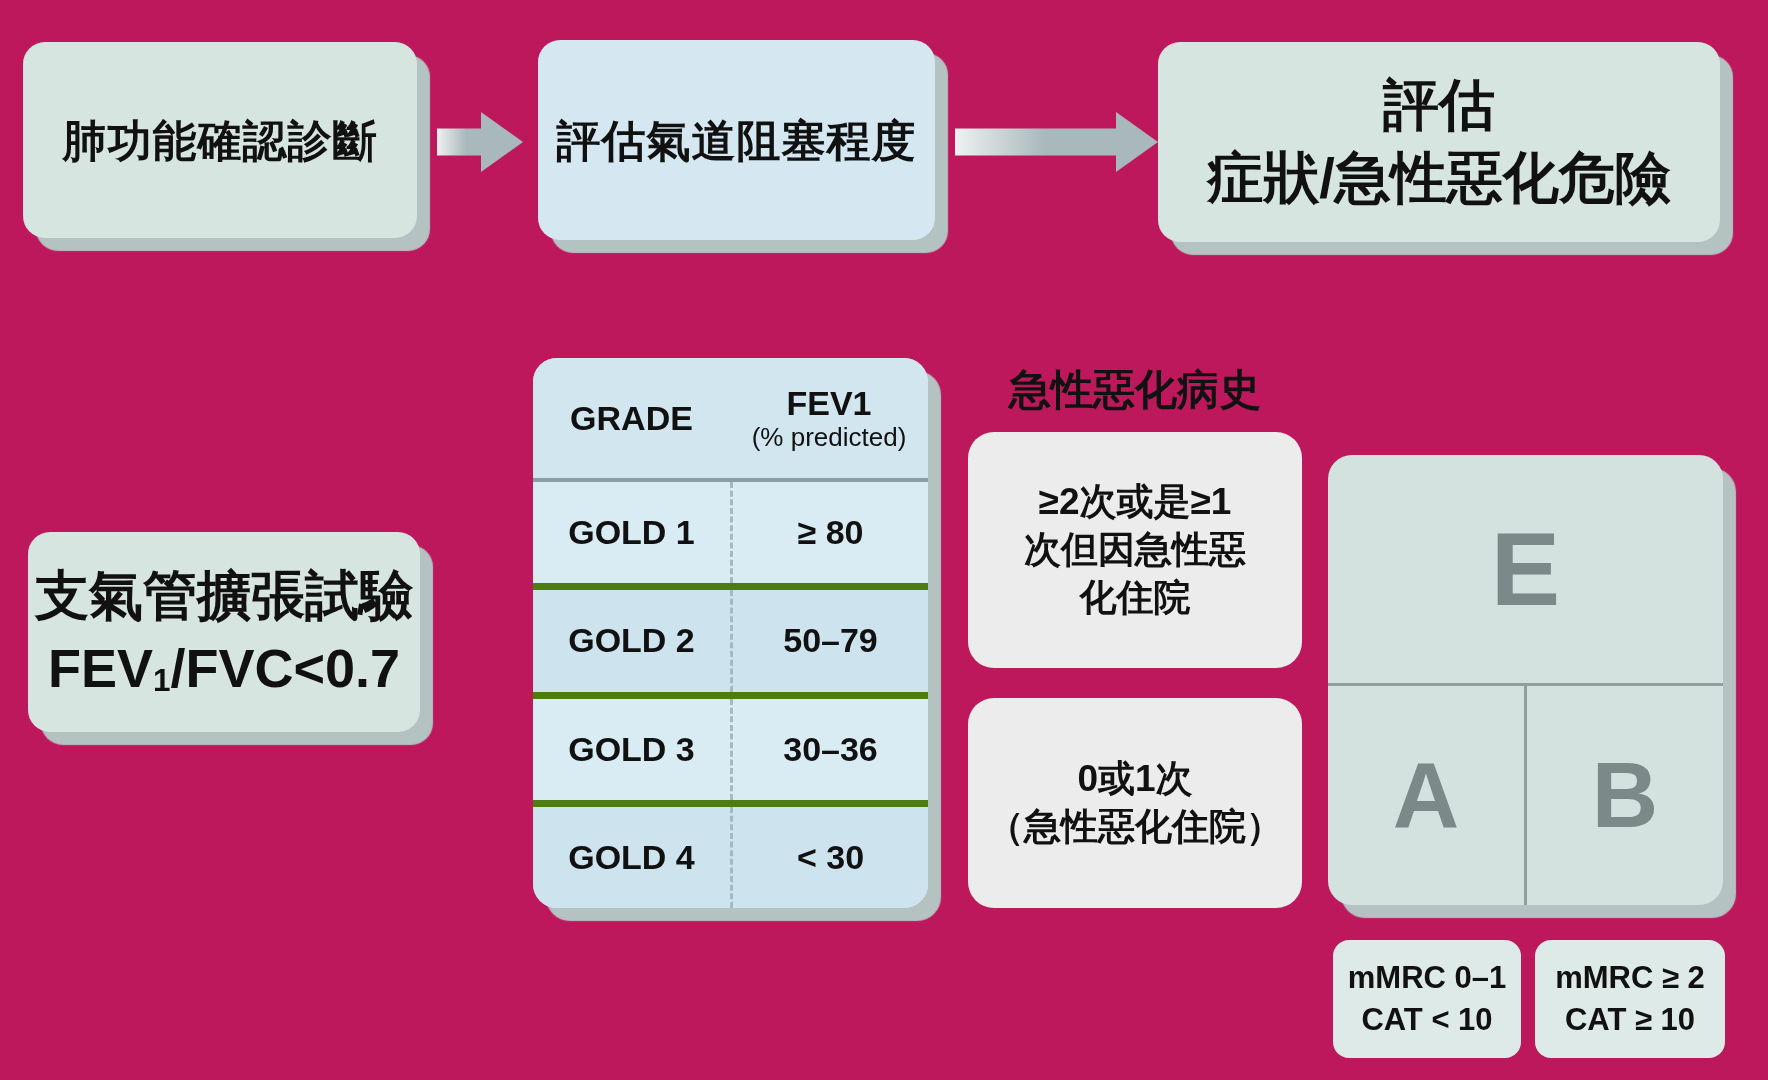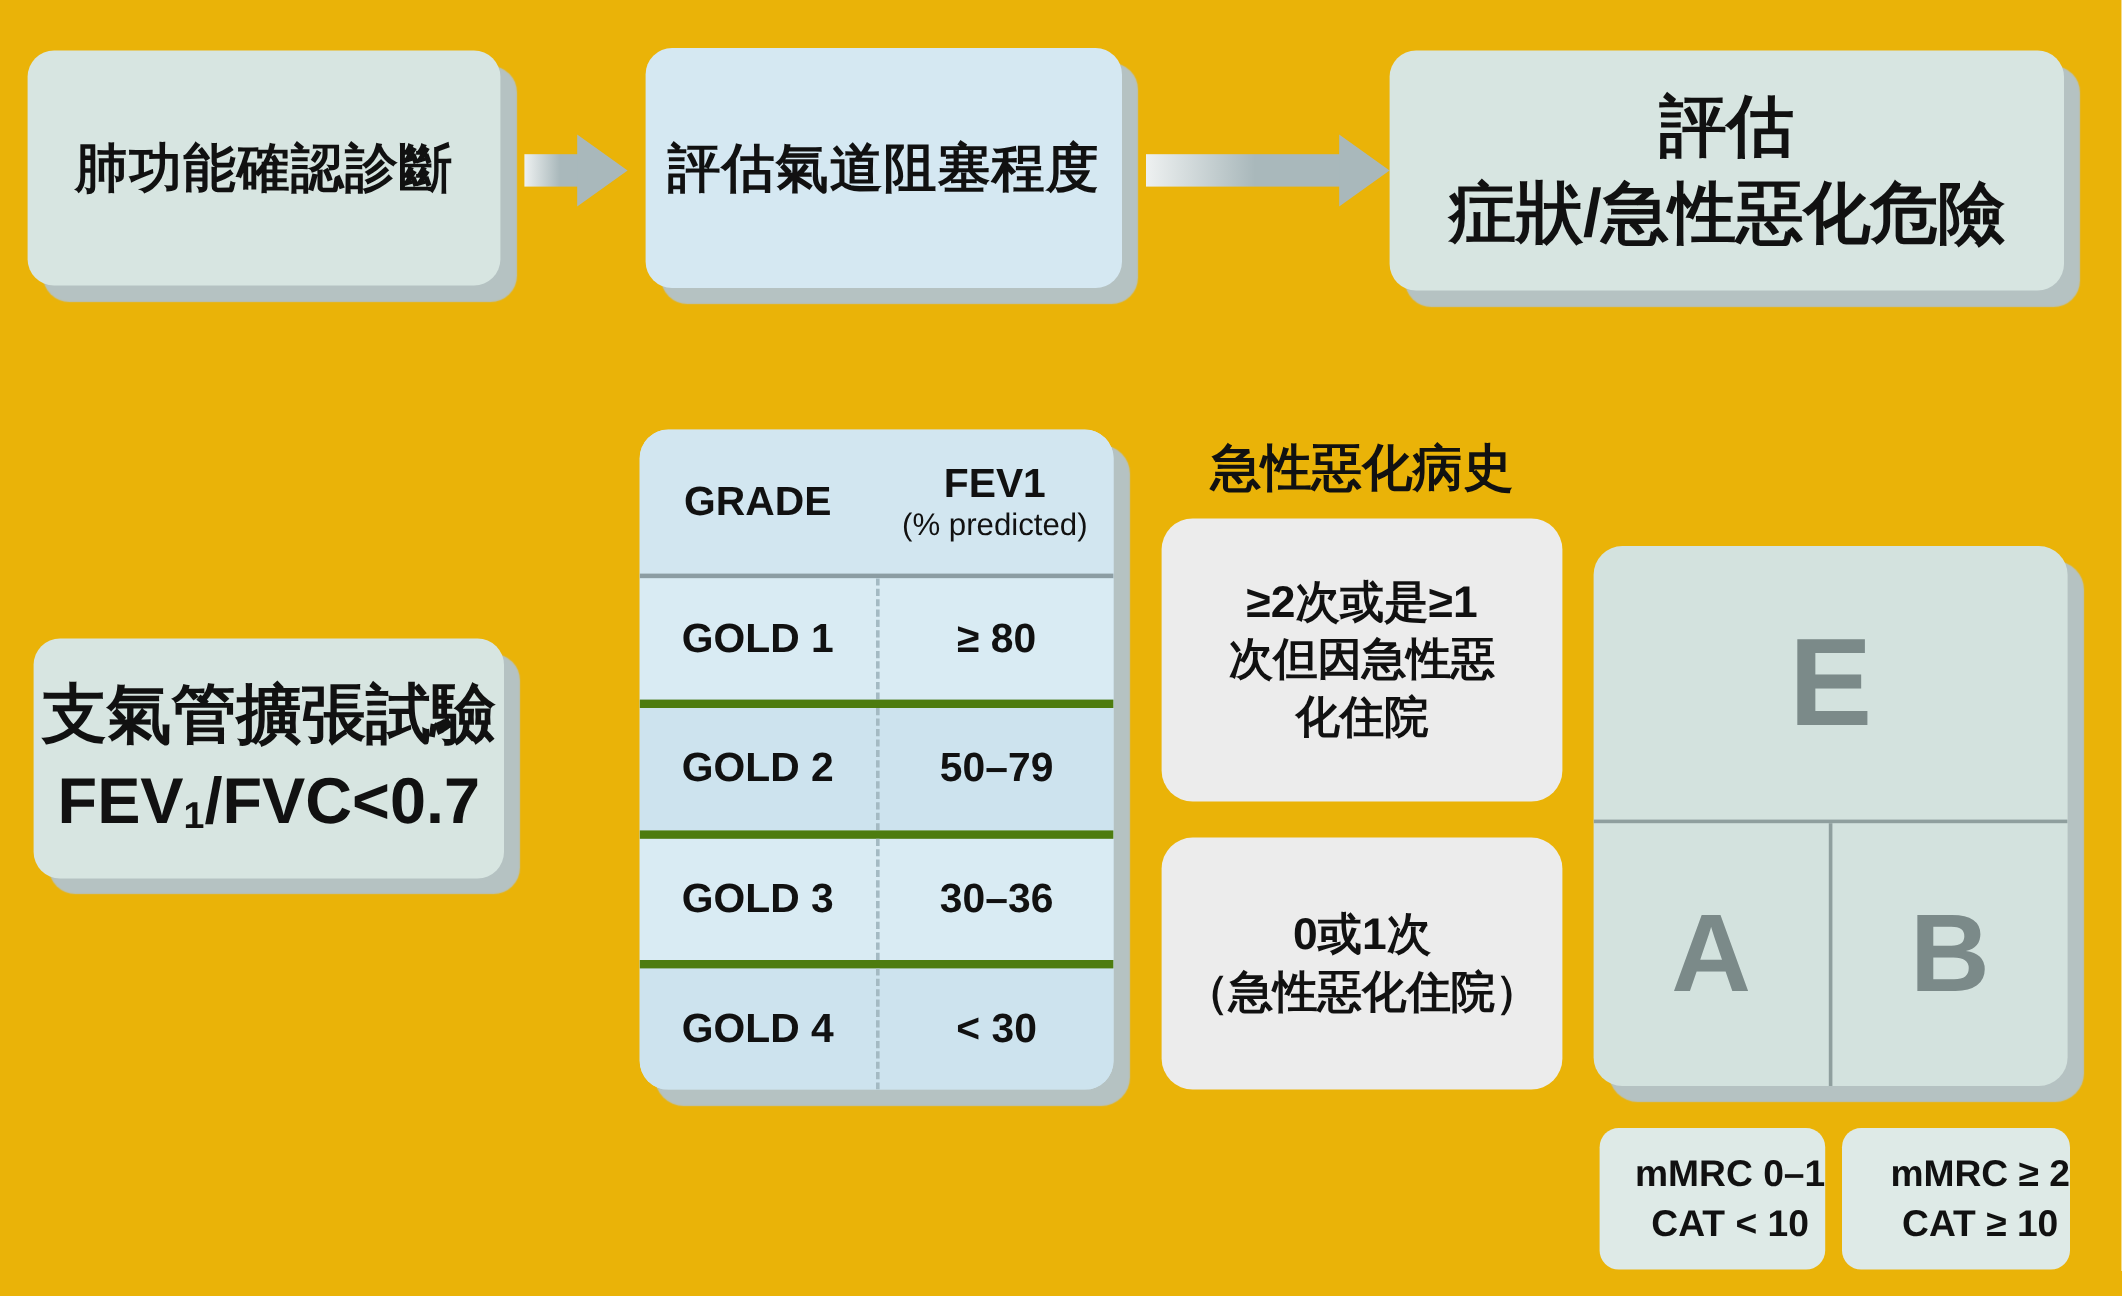--- a/index.html
+++ b/index.html
@@ -1,31 +1,31 @@
 <!DOCTYPE html>
 <html><head>
 <meta charset="utf-8">
 <style>
   html,body{margin:0;padding:0;background:#ffffff;}
   #stage{
-    position:relative;width:1768px;height:1080px;background:#eab308;
+    position:relative;width:1768px;height:1080px;background:#be185d;
     font-family:"Liberation Sans","DejaVu Sans",sans-serif;color:#111;
     overflow:hidden;
   }
   .box{position:absolute;display:flex;align-items:center;justify-content:center;
     text-align:center;font-weight:bold;border-radius:22px;}
   .shadowed{box-shadow:13px 13px 1px #b5c2c2;}
   .sage{background:#d7e5e1;}
   .blue{background:#d5e8f2;}
   .grayfill{background:#ececec;box-shadow:none;border-radius:26px;}
   .mint{background:#deeae7;border-radius:16px;}
   .flow-label{font-size:44px;line-height:1.25;letter-spacing:1px;}
   .mid-label{font-size:54px;line-height:1.35;}
   .gray-label{font-size:37px;line-height:1.3;}
-  .mmrc-label{font-size:31px;line-height:1.35;justify-content:flex-end;}
+  .mmrc-label{font-size:31px;line-height:1.35;}
   
   .arrow{position:absolute;}
   .arrow .shaft{position:absolute;left:0;top:50%;transform:translateY(-50%);
     height:27px;background:linear-gradient(90deg,#eef1f1 0%,#a9b8bb 55%,#a9b8bb 100%);}
   .arrow .head{position:absolute;top:50%;transform:translateY(-50%);width:0;height:0;
     border-top:30px solid transparent;border-bottom:30px solid transparent;
     border-left:42px solid #a9b8bb;}
   
   #grade-table{position:absolute;left:533px;top:358px;width:395px;height:550px;
     border-radius:24px;overflow:hidden;box-shadow:13px 13px 1px #b5c2c2;

